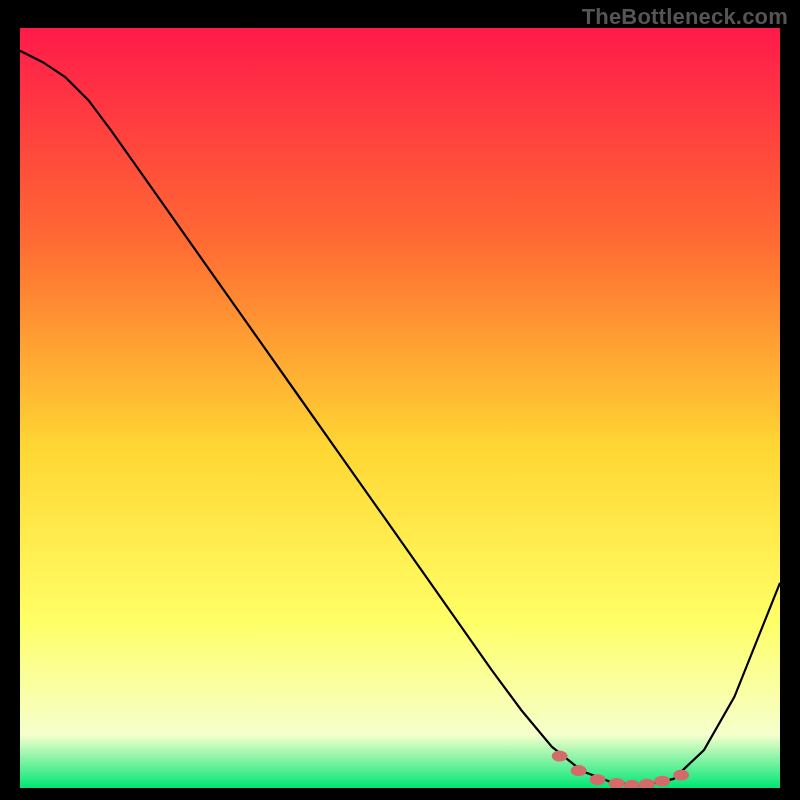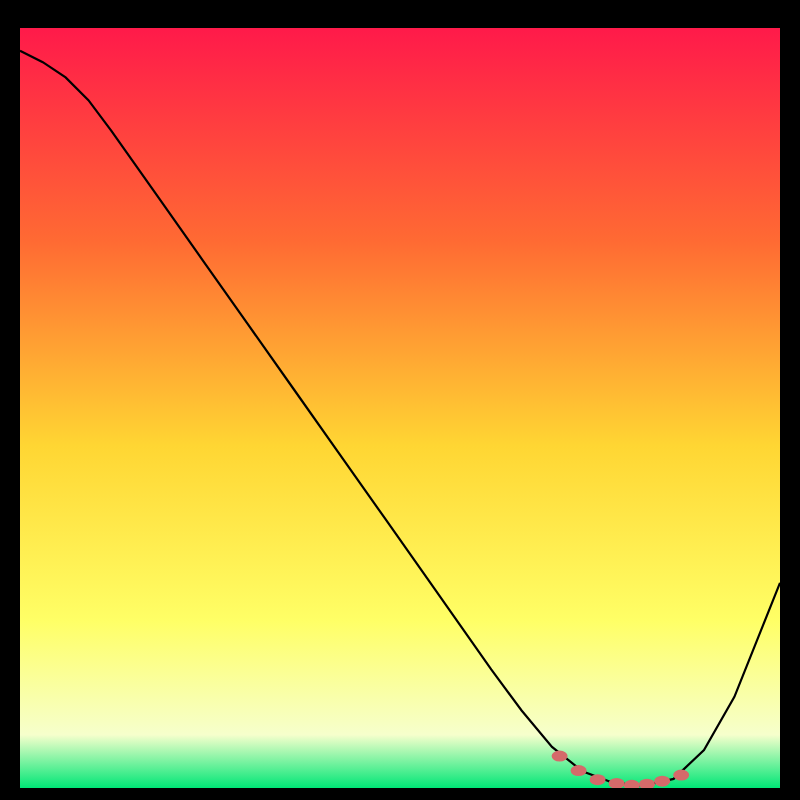--- a/index.html
+++ b/index.html
@@ -38,20 +38,21 @@
   svg {
     display: block;
     width: 760px;
     height: 760px;
   }
 </style>
 </head>
 <body>
 
 <div class="outer">
+  <div class="attribution">TheBottleneck.com</div>
 
   <div class="plot-frame">
     <svg id="chart-svg" viewBox="0 0 760 760">
       <defs>
         <linearGradient id="bg-grad" x1="0" y1="0" x2="0" y2="1">
           <stop id="g0" offset="0%" stop-color="#ff1a4a"></stop>
           <stop id="g1" offset="28%" stop-color="#ff6a33"></stop>
           <stop id="g2" offset="55%" stop-color="#ffd633"></stop>
           <stop id="g3" offset="78%" stop-color="#ffff66"></stop>
           <stop id="g4" offset="93%" stop-color="#f6ffcc"></stop>

